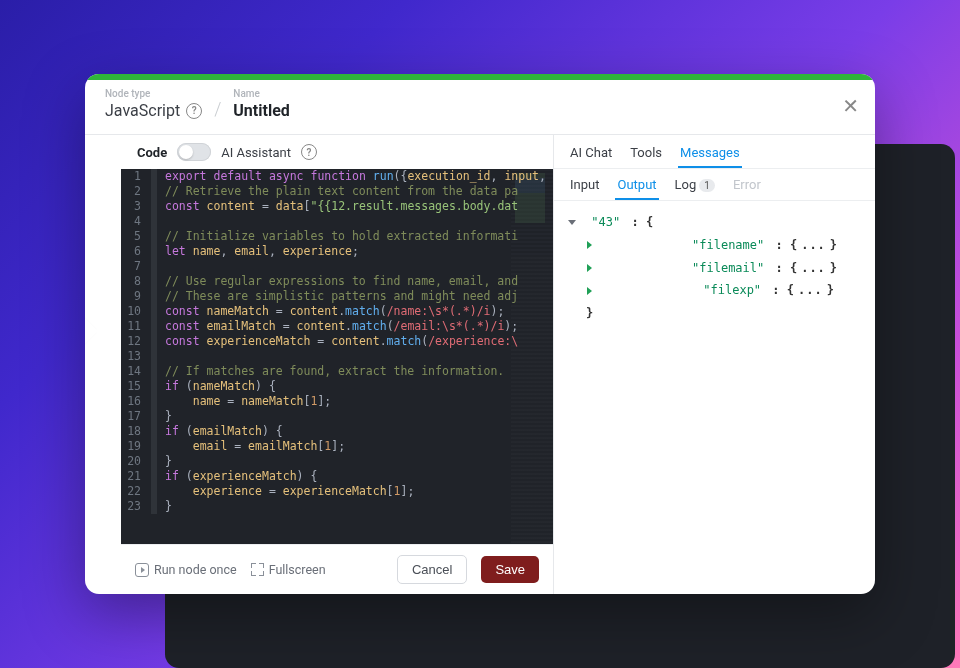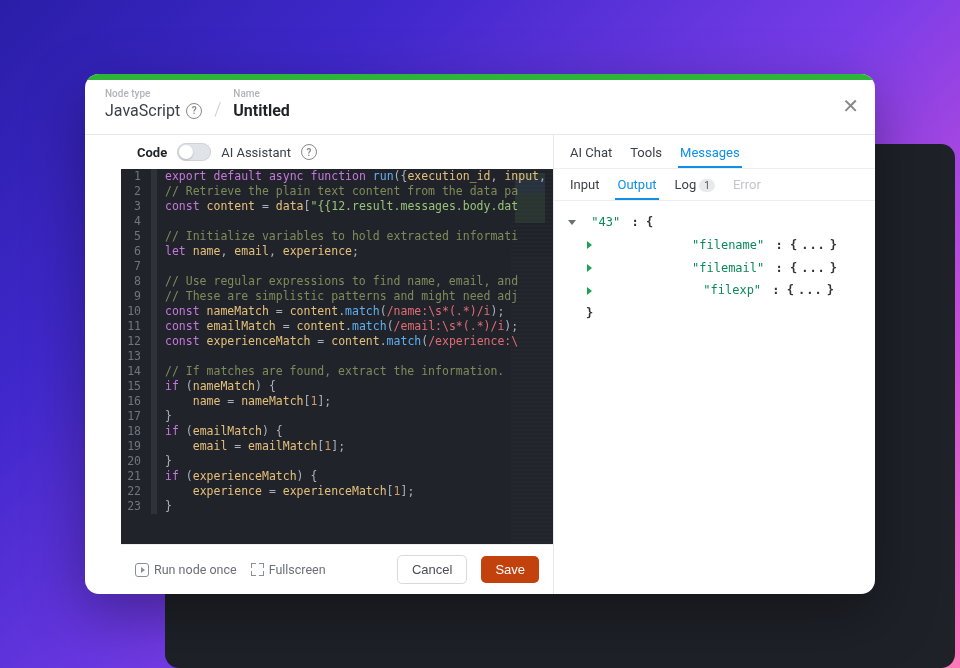--- a/index.html
+++ b/index.html
@@ -82,21 +82,21 @@
   .fs-ico { width:13px; height:13px; position:relative; }
   .fs-ico::before, .fs-ico::after { content:""; position:absolute; width:4px; height:4px; border:1.3px solid #8a9099; }
   .fs-ico::before { top:0; left:0; border-right:none; border-bottom:none; }
   .fs-ico::after { bottom:0; right:0; border-left:none; border-top:none; }
   .fs-ico span::before, .fs-ico span::after { content:""; position:absolute; width:4px; height:4px; border:1.3px solid #8a9099; }
   .fs-ico span::before { top:0; right:0; border-left:none; border-bottom:none; }
   .fs-ico span::after { bottom:0; left:0; border-right:none; border-top:none; }
   .spacer { flex:1; }
   .btn { padding:6px 14px; border-radius:5px; font-size:13px; cursor:pointer; border:none; }
   .btn-cancel { background:#fff; border:1px solid #d6d9de; color:#4a4f57; }
-  .btn-save { background:#c2410c; color:#fff; font-weight:500; }
+  .btn-save { background:#7f1d1d; color:#fff; font-weight:500; }
   .tabs-r1, .tabs-r2 { display:flex; gap:18px; padding:8px 16px 0 16px; font-size:13px;align-items:flex-end; }
   .tabs-r1 { padding-top:10px; }
   .tab { color:#3b3f46; padding-bottom:8px; cursor:pointer; position:relative; }
   .tab.active { color:#0e8fe8; }
   .tab.active::after { content:""; position:absolute; left:-2px; right:-2px; bottom:0; height:2px; background:#0e8fe8; }
   .tab.disabled { color:#c2c6cc; }
   .badge { background:#e8eaed; color:#555; font-size:10px; padding:1px 5px; border-radius:8px; margin-left:3px; }
   .hr-r { height:1px; background:#eceef0; }
   .json-view {
     flex:1; padding:10px 14px; font-family:"SF Mono", Menlo, Consolas, monospace; font-size:12px; color:#444; line-height:1.9;

